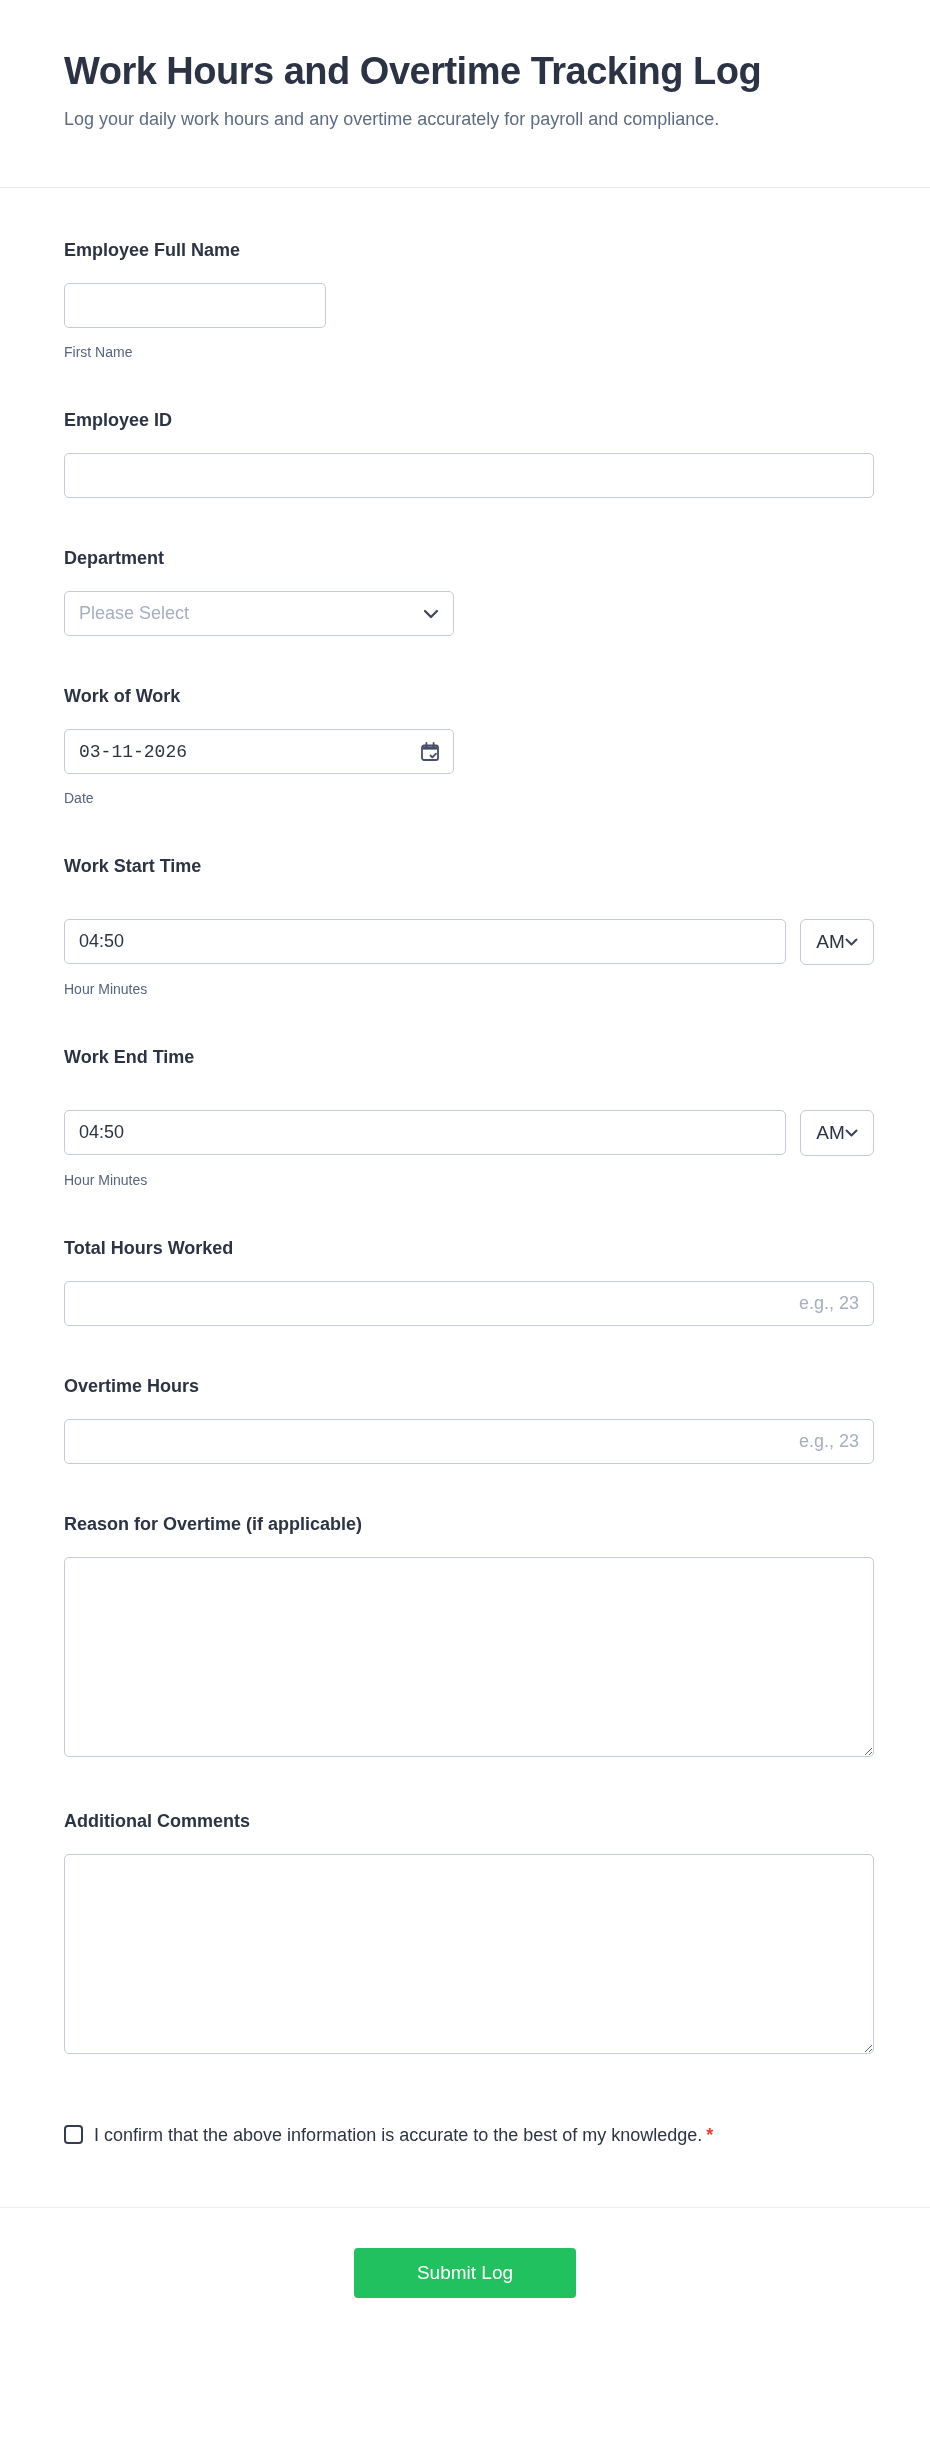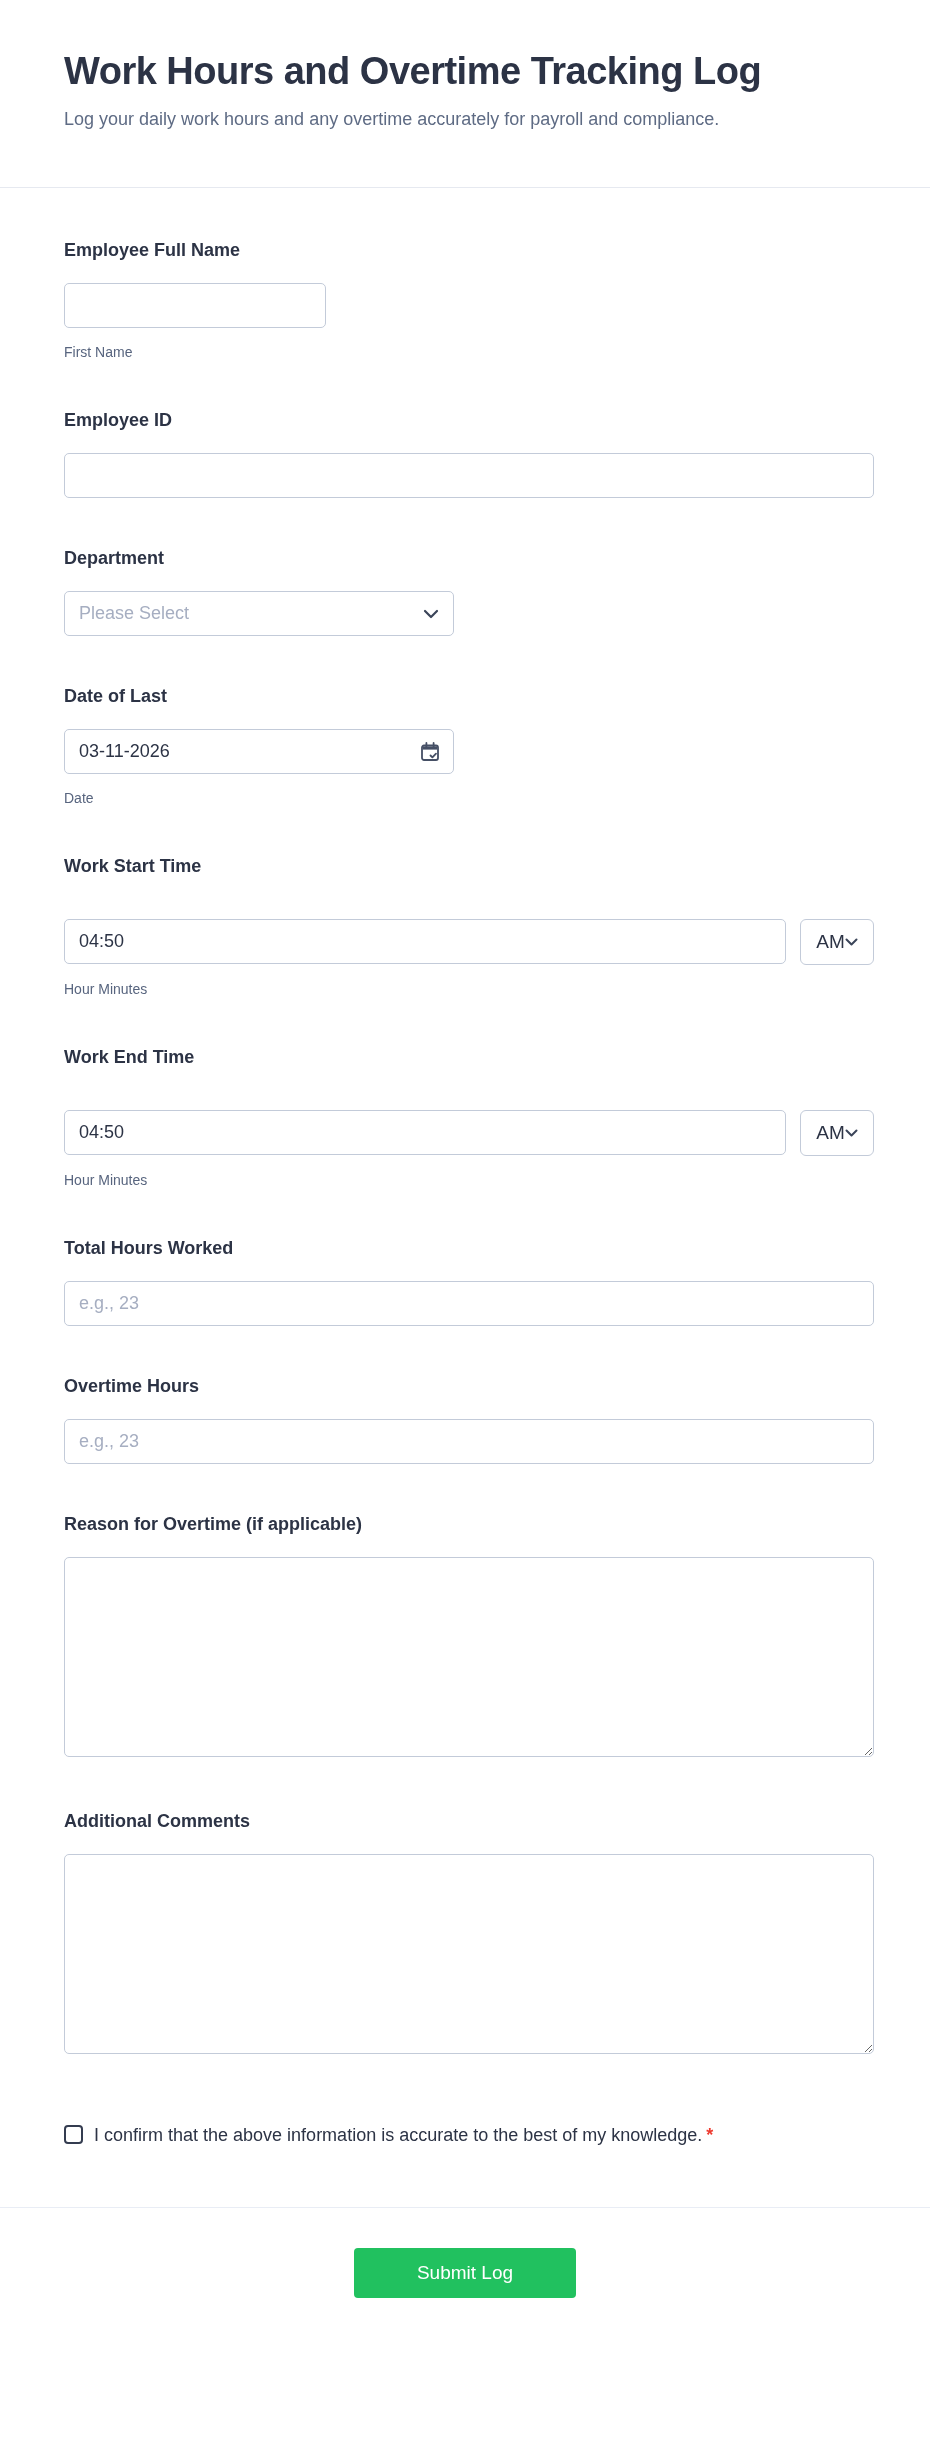--- a/index.html
+++ b/index.html
@@ -54,40 +54,40 @@
     border-radius: 5px;
     padding: 0 14px;
     font-family: "Liberation Sans", sans-serif;
     font-size: 18px;
     color: #2c3345;
     background: #fff;
     outline: none;
     width: 100%;
   }
   input::placeholder { color: #a6aec1; opacity: 1; }
-  .w-half  { width: 390px; }
+  .w-half  { width: 390px; text-align: right; }
   .w-half2 { width: 388px; }
 
   
   .select-box {
     display: flex;
     align-items: center;
     justify-content: space-between;
     height: 45px;
     border: 1px solid #c3cbd9;
     border-radius: 5px;
     padding: 0 14px;
     background: #fff;
     cursor: pointer;
   }
   .select-placeholder { font-size: 18px; color: #a6aec1; }
 
   
   .date-wrap { position: relative; width: 390px; }
-  .date-wrap input { padding-right: 46px; }
+  .date-wrap input { padding-right: 46px; font-family: Liberation Mono, monospace; }
   .date-icon {
     position: absolute;
     right: 13px; top: 50%;
     transform: translateY(-50%);
     width: 22px; height: 22px;
     display: flex; align-items: center; justify-content: center;
     cursor: pointer;
   }
 
   
@@ -189,21 +189,21 @@
     <div class="field-label">Department</div>
     <div class="select-box w-half" role="button">
       <span class="select-placeholder">Please Select</span>
       <svg class="chev" width="16" height="10" viewBox="0 0 16 10">
         <polyline points="2,2 8,8 14,2" fill="none" stroke="#3b4559" stroke-width="2.2" stroke-linecap="round" stroke-linejoin="round"></polyline>
       </svg>
     </div>
   </div>
 
   <div class="field">
-    <div class="field-label">Date of Last</div>
+    <div class="field-label">Work of Work</div>
     <div class="date-wrap">
       <input type="text" value="03-11-2026" style="">
       <span class="date-icon">
         <svg width="22" height="22" viewBox="0 0 22 22">
           <rect x="3" y="4.5" width="16" height="14.5" rx="2" fill="none" stroke="#454f65" stroke-width="1.8"></rect>
           <rect x="3.9" y="5.4" width="14.2" height="3.2" fill="#454f65"></rect>
           <line x1="7.4" y1="2" x2="7.4" y2="6" stroke="#454f65" stroke-width="1.8" stroke-linecap="round"></line>
           <line x1="14.6" y1="2" x2="14.6" y2="6" stroke="#454f65" stroke-width="1.8" stroke-linecap="round"></line>
           <polyline points="11.5,14.5 13.4,16.4 17,12.6" fill="none" stroke="#454f65" stroke-width="1.8" stroke-linecap="round" stroke-linejoin="round"></polyline>
         </svg>

